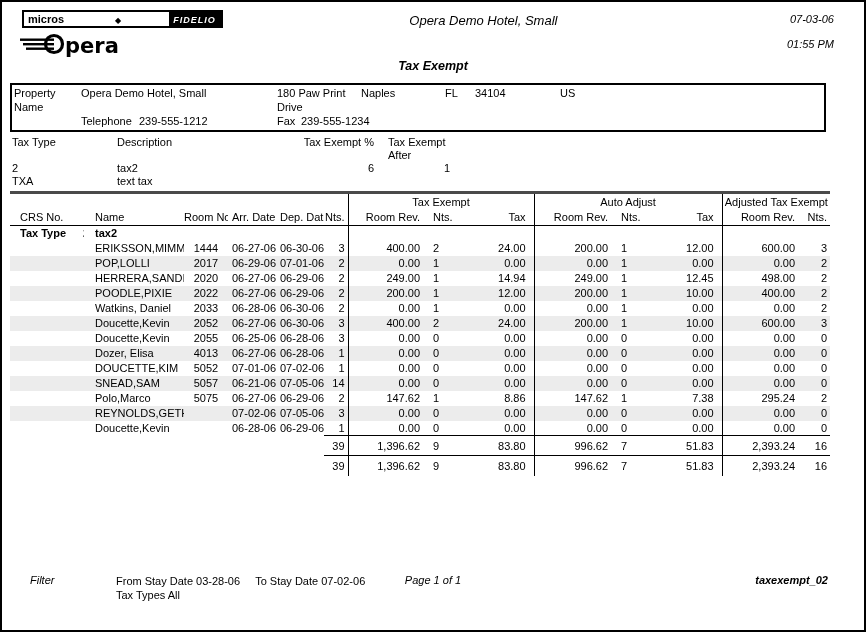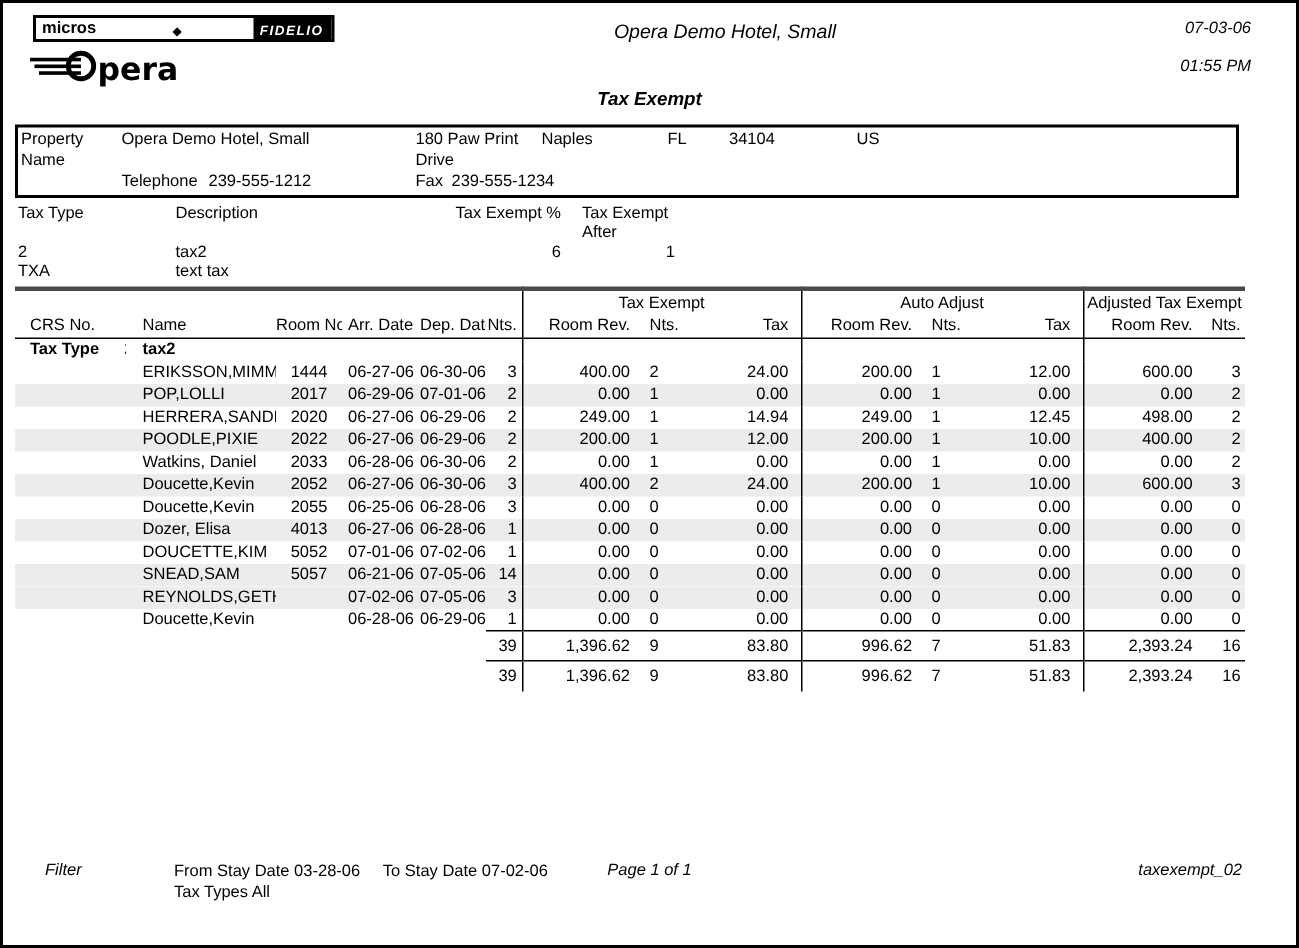--- a/index.html
+++ b/index.html
@@ -24,21 +24,21 @@
   .report-time { flex:1; text-align:right; font-style:italic; padding-top:8px; }
   .title-row { text-align:center; font-weight:bold; font-style:italic; font-size:12.5px; margin-top:3px; }
   
   .prop-box { margin:10px 38px 0 8px; border:2px solid #000; padding:1px 0 2px 2px; }
   .prop-row { display:flex; line-height:14px; }
   .p-label { width:67px; }
   .p-name  { width:196px; }
   .p-street{ width:84px; }
   .p-city  { width:84px; }
   .p-state { width:30px; }
-  .p-zip   { width:85px;margin-left:11px; }
+  .p-zip   { width:85px; }
   .p-spacer{ width:67px; }
   .p-telblock { width:196px; display:flex; }
   .p-tel-label { width:58px; }
   .p-fax-label { width:24px; }
   
   .tax-sec { margin:4px 0 0 10px; line-height:13px; }
   .tt-row { display:flex; }
   .tt-c1 { width:105px; }
   .tt-c2 { width:175px; }
   .tt-c3 { width:82px; text-align:right; }
@@ -72,21 +72,21 @@
   .c13{ text-align:right; padding-right:5px; }
   .c14{ text-align:right; padding-right:3px; }
   .grp-label-val { margin-left:17px; }
   
   .footer { position:absolute; top:572px; left:0; width:100%; }
   .f-left { display:flex; }
   .f-label { margin-left:28px; width:86px; font-style:italic; }
   .f-lines { line-height:14px; }
   .f-to { margin-left:12px; }
   .f-page { position:absolute; top:0; left:0; right:0; text-align:center; font-style:italic; }
-  .f-id { position:absolute; top:0; right:36px; font-style:italic; }
+  .f-id { position:absolute; top:0; right:36px; font-style:italic;font-weight:bold; }
 </style>
 </head>
 <body>
 
 <div class="topbar">
   <span class="micros-logo">
     <span class="micros-white">micros</span>
     <span class="micros-diamond">◆</span>
     <span class="micros-black">FIDELIO</span>
   </span>
@@ -362,20 +362,36 @@
         <td class="c6 vline">14</td>
         <td class="c7">0.00</td>
         <td class="c8">0</td>
         <td class="c9 vline">0.00</td>
         <td class="c10">0.00</td>
         <td class="c11">0</td>
         <td class="c12 vline">0.00</td>
         <td class="c13">0.00</td>
         <td class="c14">0</td>
       </tr>
+      <tr class="data-row">
+        <td class="c1"></td>
+        <td class="c2">Polo,Marco</td>
+        <td class="c3">5075</td>
+        <td class="c4">06-27-06</td>
+        <td class="c5">06-29-06</td>
+        <td class="c6 vline">2</td>
+        <td class="c7">147.62</td>
+        <td class="c8">1</td>
+        <td class="c9 vline">8.86</td>
+        <td class="c10">147.62</td>
+        <td class="c11">1</td>
+        <td class="c12 vline">7.38</td>
+        <td class="c13">295.24</td>
+        <td class="c14">2</td>
+      </tr>
       <tr class="data-row shaded">
         <td class="c1"></td>
         <td class="c2">REYNOLDS,GETHER</td>
         <td class="c3"></td>
         <td class="c4">07-02-06</td>
         <td class="c5">07-05-06</td>
         <td class="c6 vline">3</td>
         <td class="c7">0.00</td>
         <td class="c8">0</td>
         <td class="c9 vline">0.00</td>

